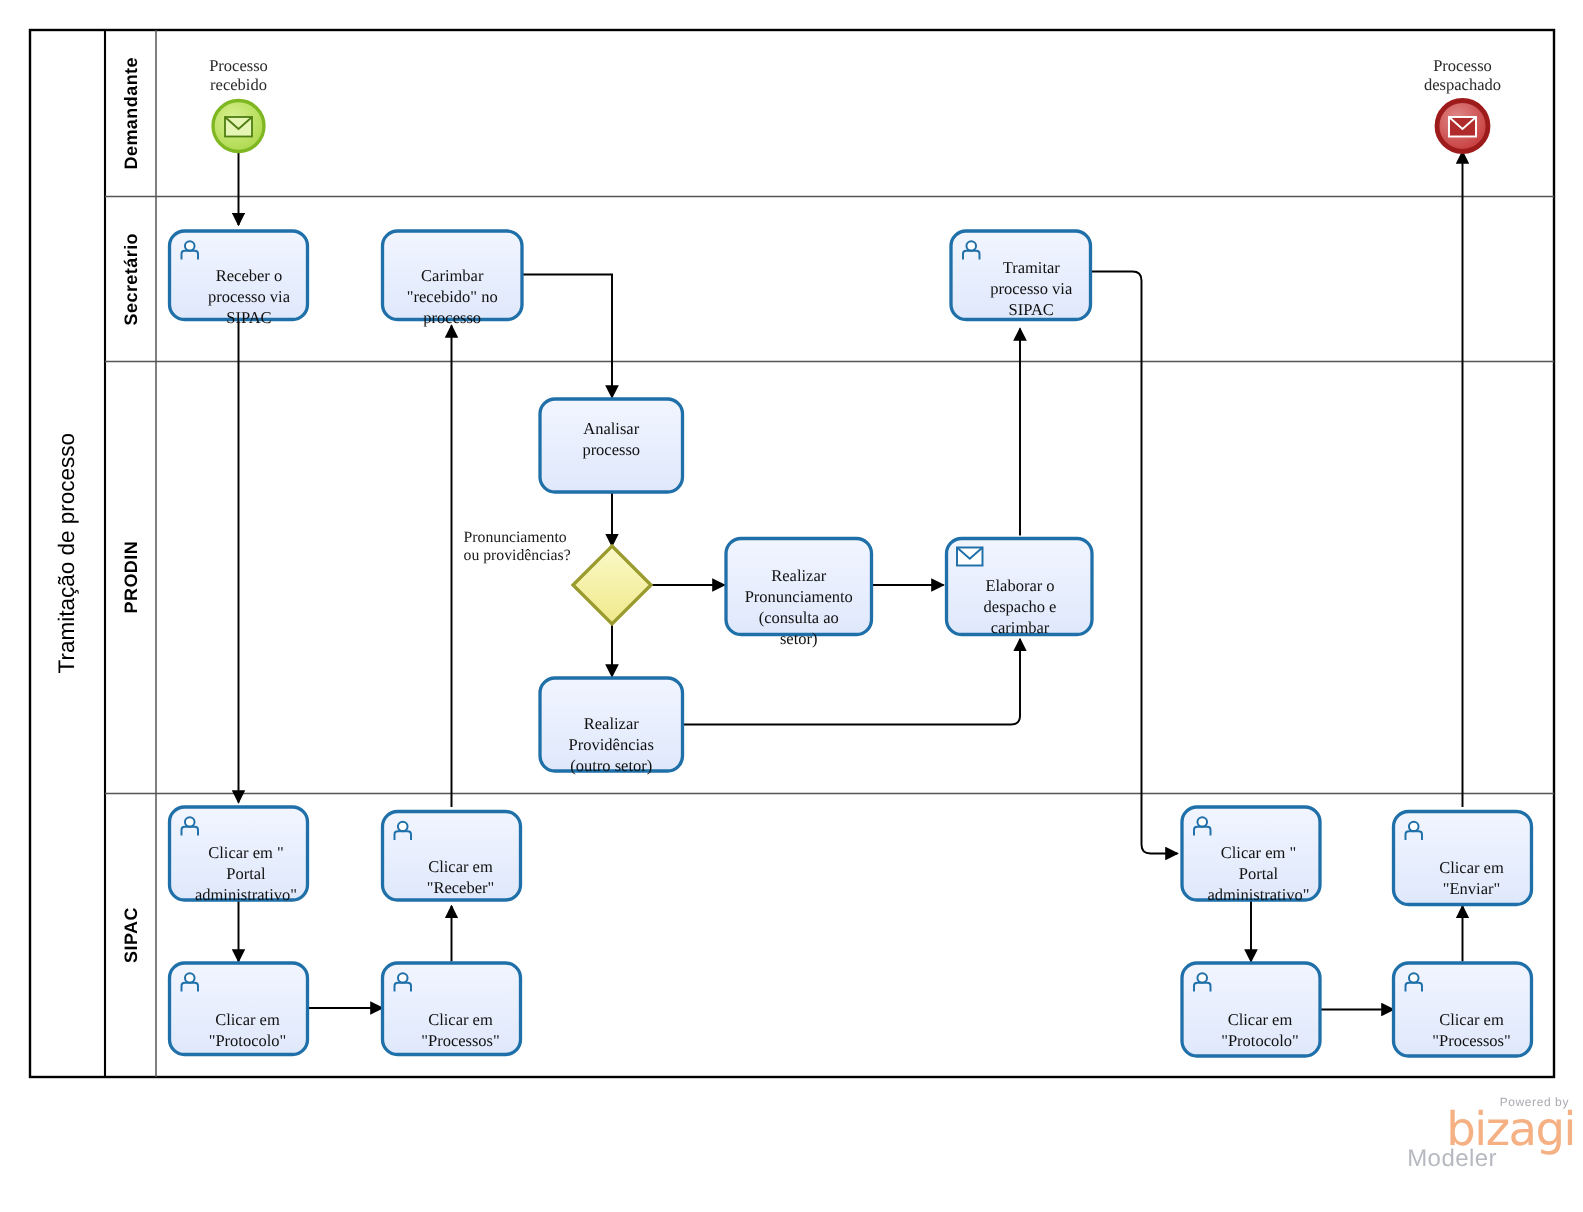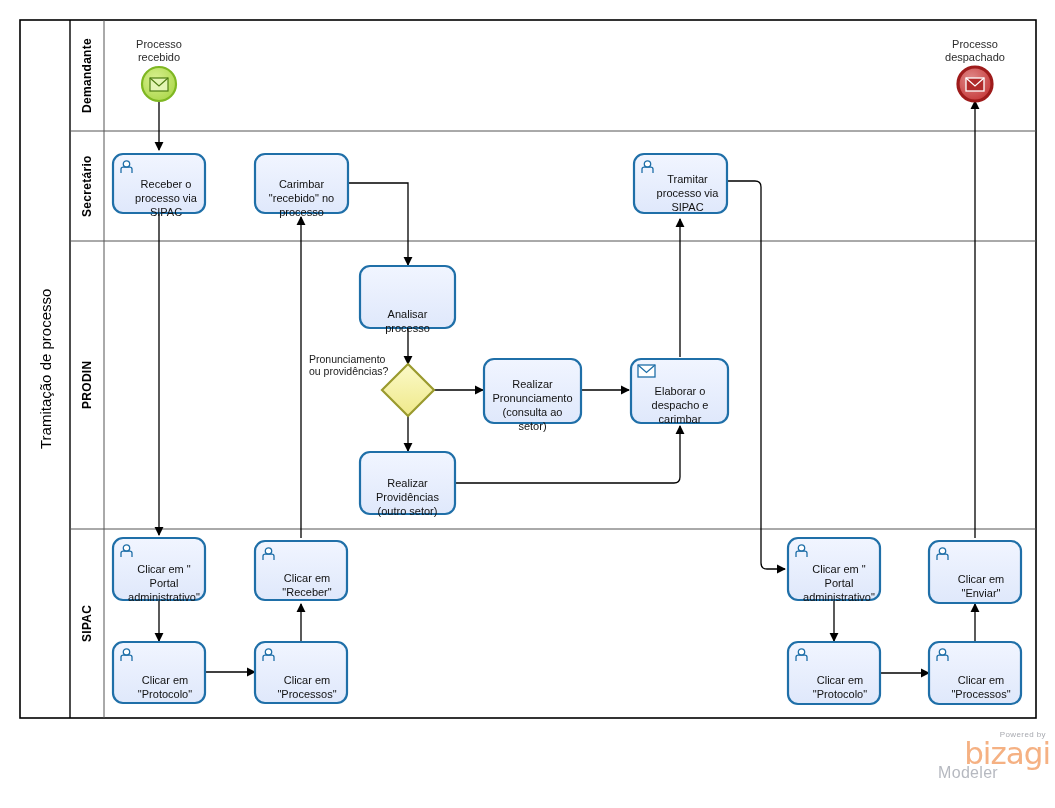--- a/index.html
+++ b/index.html
@@ -21,21 +21,21 @@
     background: #ffffff;
   }
   #diagram-svg {
     position: absolute;
     left: 0;
     top: 0;
   }
   .node-label {
     position: absolute;
     text-align: center;
-    font-family: Liberation Sans, sans-serif;
+    font-family: Liberation Serif, serif;
     font-size: 11px;
     color: #111111;
     line-height: 14px;
     pointer-events: none;
     white-space: pre-line;
   }
   .task-label {
     display: flex;
     align-items: center;
     justify-content: center;
@@ -272,21 +272,21 @@
   <div class="node-label" style="left:255px; top:154px; width:93px; height:59px;">
     <span class="task-label">Carimbar
 "recebido" no
 processo</span>
   </div>
   <div class="node-label" style="left:634px; top:154px; width:93px; height:49px;">
     <span class="task-label" style="padding-left:14px;">Tramitar
 processo via
 SIPAC</span>
   </div>
-  <div class="node-label" style="left:360px; top:276px; width:95px; height:62px;">
+  <div class="node-label" style="left:360px; top:248px; width:95px; height:62px;">
     <span class="task-label">Analisar
 processo</span>
   </div>
   <div class="node-label" style="left:484px; top:359px; width:97px; height:64px;">
     <span class="task-label">Realizar
 Pronunciamento
 (consulta ao
 setor)</span>
   </div>
   <div class="node-label" style="left:631px; top:359px; width:82px; height:64px;">

